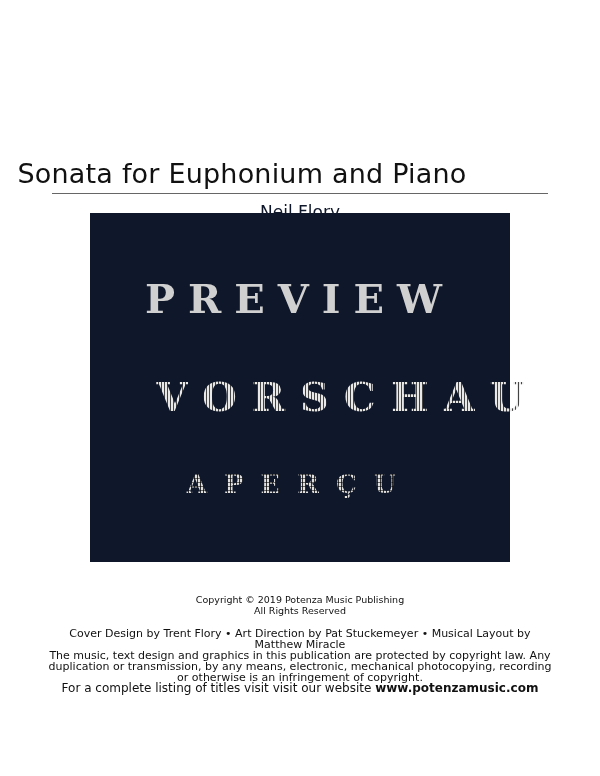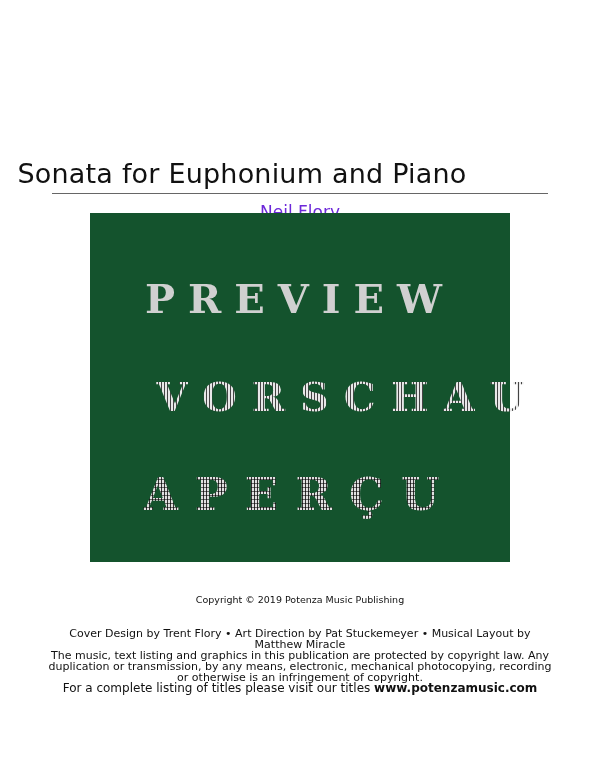--- a/index.html
+++ b/index.html
@@ -3,31 +3,31 @@
 <meta charset="utf-8">
 <style>
   html, body { margin: 0; padding: 0; background: #ffffff; }
   body { width: 600px; height: 776px; position: relative; overflow: hidden;
          font-family: "DejaVu Sans", "Liberation Sans", sans-serif; color: #111; }
   .title { position: absolute; left: 0; width: 484px; top: 158px; text-align: center;
            font-size: 27px; font-weight: normal; letter-spacing: 0.2px; color: #111; }
   .rule { position: absolute; left: 52px; width: 496px; top: 193px; height: 0;
           border-top: 1.5px solid #666; }
   .composer { position: absolute; left: 0; width: 600px; top: 202px; text-align: center;
-              font-size: 17px; color: #6d28d9; }
+              font-size: 17px; color: #0f172a; }
   .preview-box { position: absolute; left: 90px; top: 213px; width: 420px; height: 349px;
-                 background: #14532d; }
+                 background: #0f172a; }
   .wm { position: absolute; left: 0; width: 420px; text-align: center;
         font-family: "DejaVu Serif", "Liberation Serif", serif; font-weight: bold; }
   .wm-preview { top: 62px; font-size: 40px; letter-spacing: 13px; color: #d0d0d0; }
   .wm-vorschau { top: 160px; font-size: 40px; letter-spacing: 15px;
                  color: transparent;
                  background: repeating-linear-gradient(90deg, #e8e8e8 0 2px, #444 2px 3px);
                  -webkit-background-clip: text; background-clip: text; margin-left: 48px; }
-  .wm-apercu { top: 256px; font-size: 44px; letter-spacing: 17px;
+  .wm-apercu { top: 256px; font-size: 26px; letter-spacing: 17px;
                color: transparent;
                background:
                  repeating-linear-gradient(0deg, rgba(0,0,0,0.55) 0 1px, transparent 1px 4px),
                  repeating-linear-gradient(90deg, #e0e0e0 0 2px, #333 2px 3px);
                -webkit-background-clip: text; background-clip: text; }
   .footer { position: absolute; left: 0; width: 600px; text-align: center; color: #111; }
   .copyright { top: 594px; font-size: 9.5px; line-height: 11px; text-align: center; }
   .credits { top: 628px; font-size: 11px; line-height: 11px; padding: 0 48px; box-sizing: border-box; }
   .website-line { top: 681px; font-size: 12px; }
   .website-line .url { font-weight: bold; }
@@ -40,22 +40,23 @@
 <div class="composer">Neil Flory</div>
 
 <div class="preview-box">
   <div class="wm wm-preview">PREVIEW</div>
   <div class="wm wm-vorschau">VORSCHAU</div>
   <div class="wm wm-apercu">APERÇU</div>
 </div>
 
 <div class="footer copyright">
   <div>Copyright © 2019 Potenza Music Publishing</div>
+  <div>All Rights Reserved</div>
 </div>
 
 <div class="footer credits">
   <div>Cover Design by Trent Flory • Art Direction by Pat Stuckemeyer • Musical Layout by Matthew Miracle</div>
-  <div>The music, text listing and graphics in this publication are protected by copyright law.  Any duplication or transmission, by any means, electronic, mechanical photocopying, recording or otherwise is an infringement of copyright.</div>
+  <div>The music, text design and graphics in this publication are protected by copyright law.  Any duplication or transmission, by any means, electronic, mechanical photocopying, recording or otherwise is an infringement of copyright.</div>
 </div>
 
 <div class="footer website-line">
-  <span>For a complete listing of titles please visit our titles </span><span class="url">www.potenzamusic.com</span>
+  <span>For a complete listing of titles visit visit our website </span><span class="url">www.potenzamusic.com</span>
 </div>
 
 </body></html>

